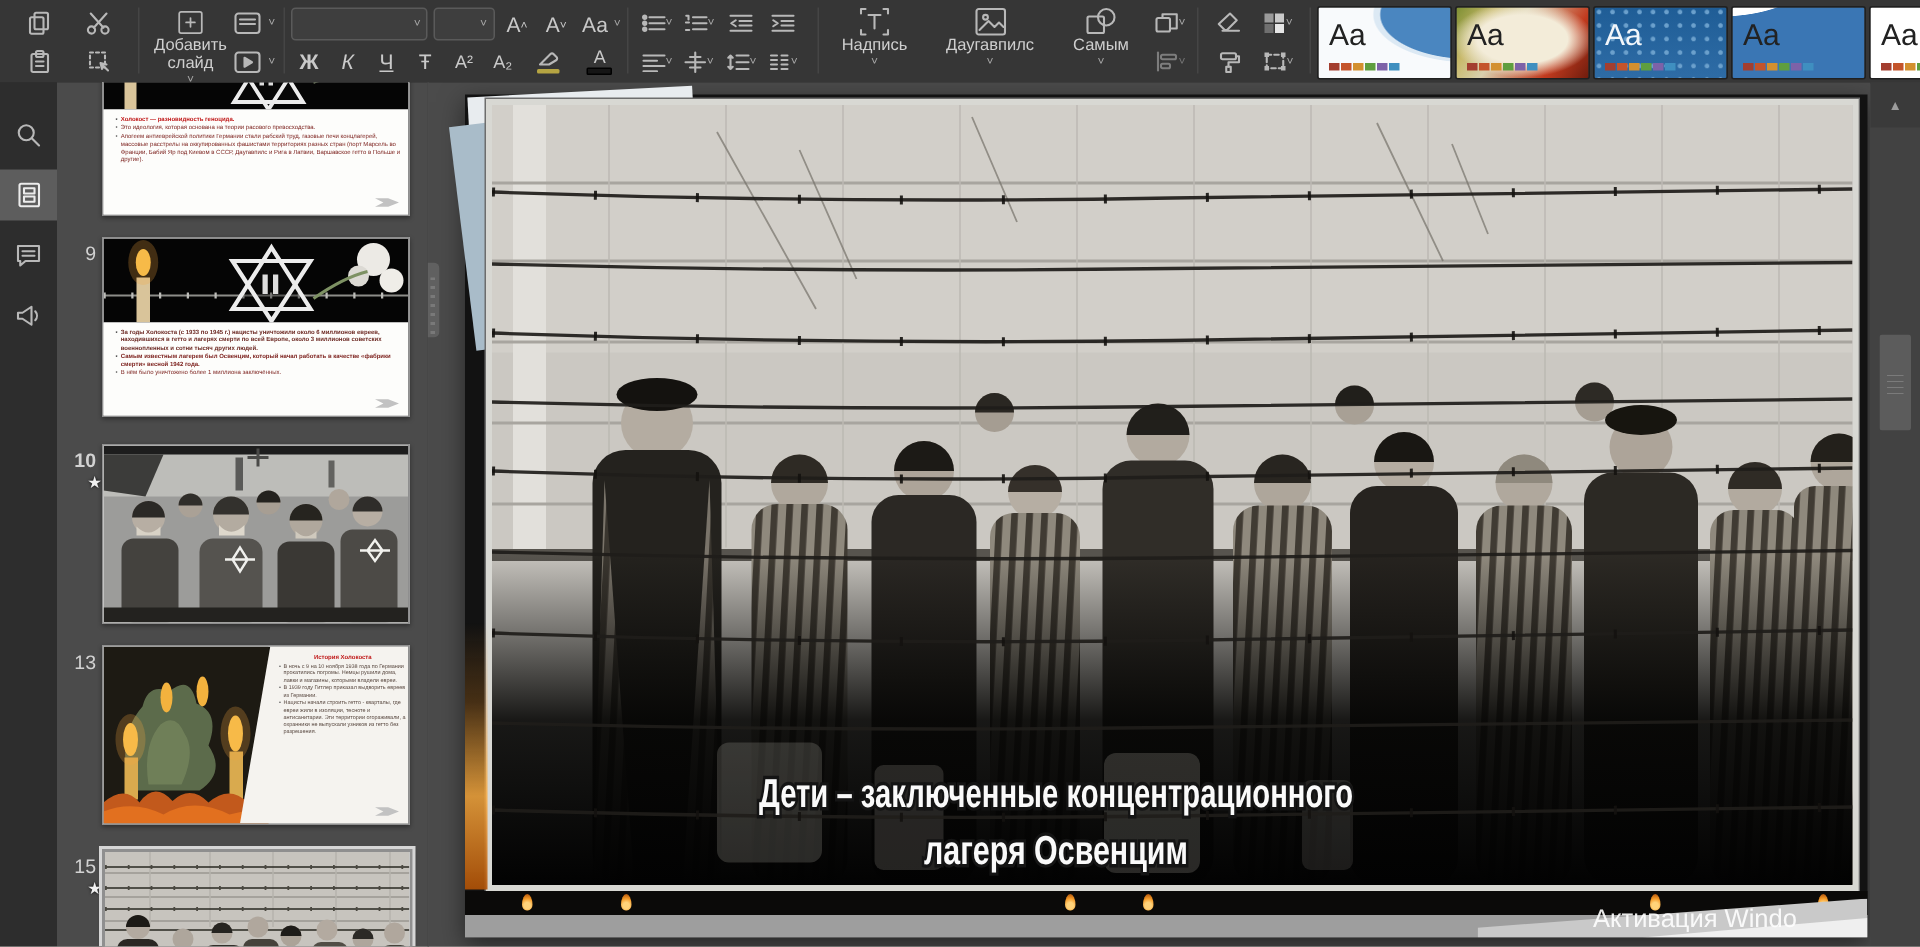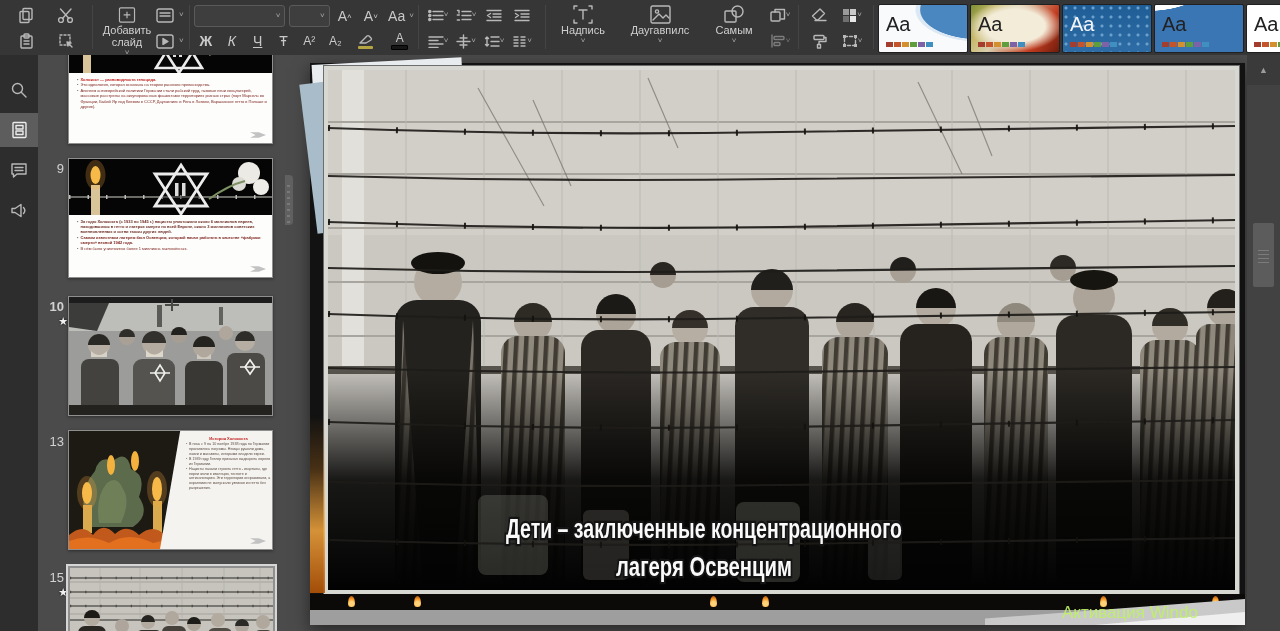--- a/index.html
+++ b/index.html
@@ -53,21 +53,21 @@
   #slide{position:absolute;left:25px;top:8px;width:935px;height:562px;background:#121212;box-shadow:0 5px 16px rgba(0,0,0,.5);}
   .mat1{position:absolute;left:4px;top:-2px;width:150px;height:96px;background:#e8ecef;transform:rotate(-3deg);}
   .mat2{position:absolute;left:-2px;top:14px;width:120px;height:150px;background:#a9bcc9;transform:rotate(-7deg);}
   #photo{position:absolute;left:14px;top:3px;width:907px;height:520px;border:4px solid #d8d8d3;box-shadow:0 0 0 1px #6d6d6d;background:#c6c3bd;}
   #flamestrip{position:absolute;left:0;top:531px;width:935px;height:16px;background:#0b0a09;}
   .fl{position:absolute;bottom:3px;width:7px;height:11px;border-radius:50% 50% 45% 45%/65% 65% 35% 35%;background:radial-gradient(circle at 50% 70%,#ffd27a 0 25%,#f59a28 55%,#a34708 100%);}
   #grayband{position:absolute;left:0;top:547px;width:935px;height:15px;background:#9e9e9e;}
   .curlA{position:absolute;right:0;top:536px;width:260px;height:26px;background:#c9c9c9;clip-path:polygon(0 75%,100% 0,100% 100%,0 100%);}
   .curlB{position:absolute;right:0;top:549px;width:150px;height:13px;background:#efefef;clip-path:polygon(0 100%,100% 0,100% 100%);}
   #leftglow{position:absolute;left:0;top:352px;width:15px;height:178px;background:linear-gradient(180deg,rgba(229,137,31,0) 0%,rgba(229,137,31,.25) 30%,rgba(247,169,63,.85) 65%,rgba(179,84,8,.9) 100%);filter:blur(.5px);}
-  #watermark{position:absolute;left:777px;top:548px;width:190px;color:#bef264;font-size:17px;white-space:nowrap;opacity:.9;}
+  #watermark{position:absolute;left:777px;top:548px;width:190px;color:#ffffff;font-size:17px;white-space:nowrap;opacity:.9;}
   
   #vscroll{position:absolute;left:1247px;top:55px;width:33px;height:576px;background:#424242;}
   #vsc-up{position:absolute;left:0;top:0;width:33px;height:30px;background:#3a3a3a;color:#9c9c9c;font-size:9px;display:flex;align-items:center;justify-content:center;cursor:pointer;}
   #vsc-thumb{position:absolute;left:6px;top:168px;width:21px;height:64px;background:#5c5c5c;border-radius:2px;cursor:pointer;
              background-image:repeating-linear-gradient(180deg,transparent 0 3px,#7b7b7b 3px 4px);background-size:11px 16px;background-repeat:no-repeat;background-position:5px 24px;}
 </style>
 </head>
 <body>
 
 <div id="toolbar">

